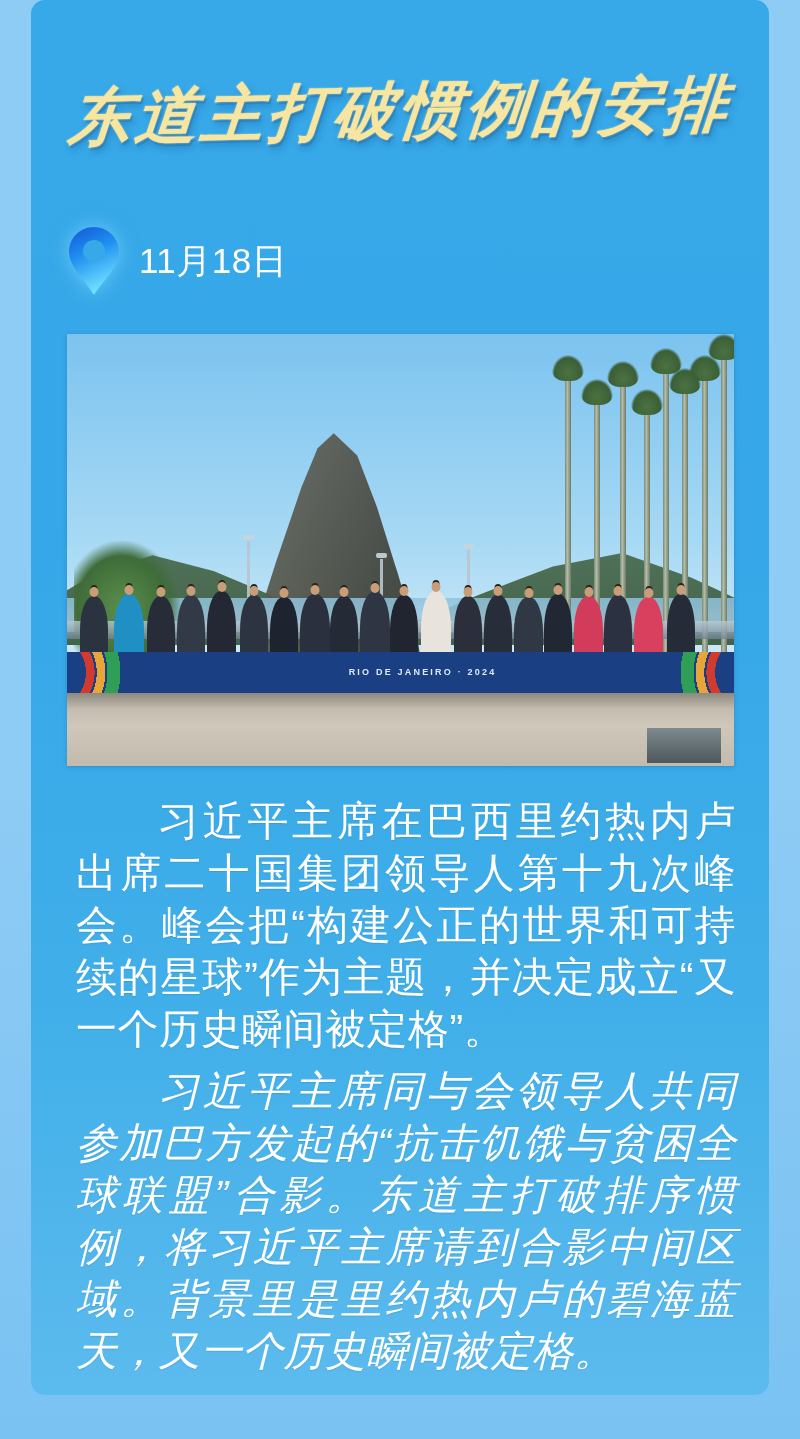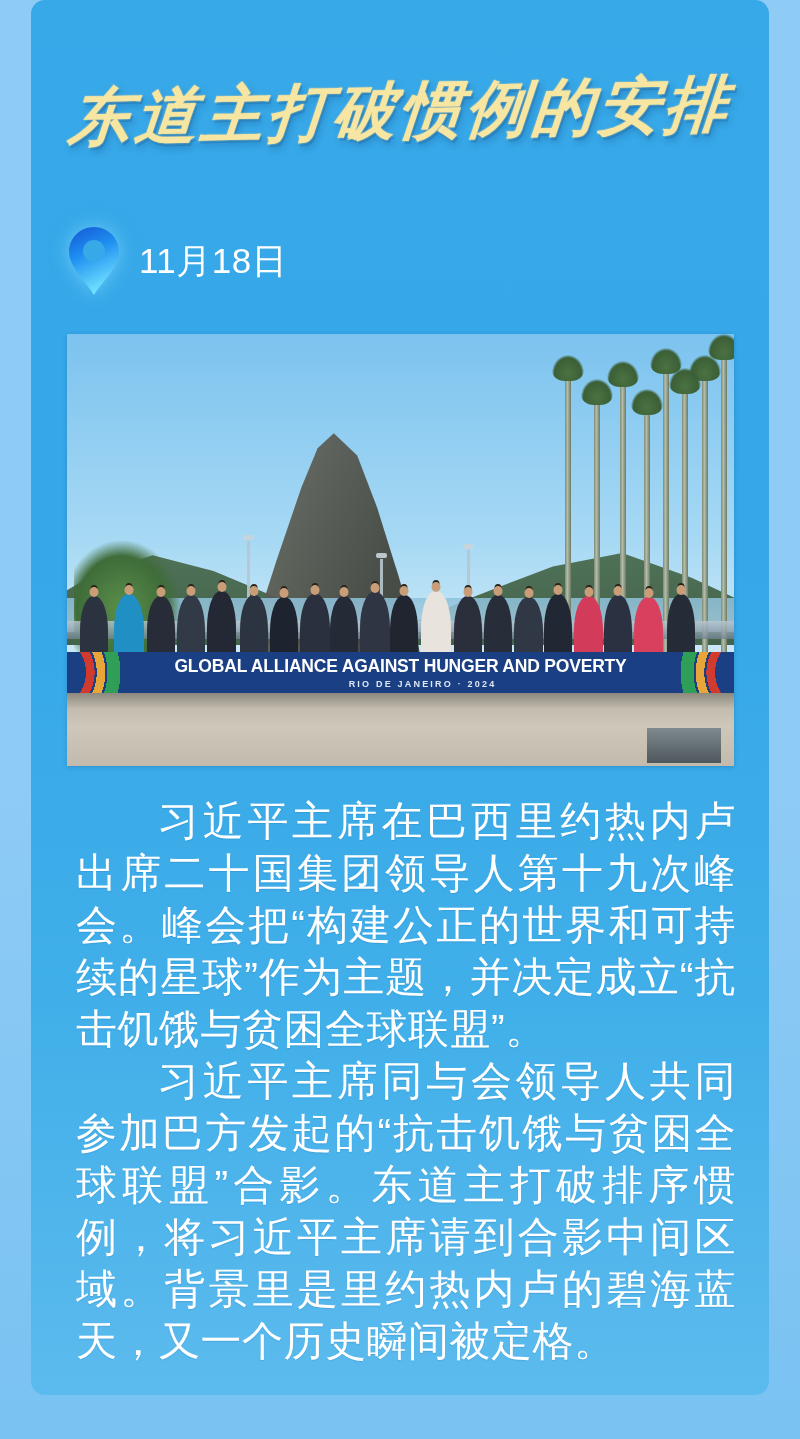--- a/index.html
+++ b/index.html
@@ -321,21 +321,21 @@
     margin: 0;
     font-size: 41px;
     line-height: 52px;
     letter-spacing: 0.5px;
     text-indent: 82px;
     font-weight: 500;
     text-align: justify;
     text-justify: inter-ideograph;
     text-shadow: 0 1px 1px rgba(20,90,150,0.18);
   }
-  .para + .para { margin-top: 0; }
+  .para + .para { margin-top: 10px; font-style: italic; }
 </style>
 </head>
 <body>
 
 <div class="poster">
   <div class="card">
 
     <div class="title-wrap">
       <div class="title">东道主打破惯例的安排</div>
     </div>
@@ -445,30 +445,29 @@
             <i class="head"></i>
           </span>
       </div>
 
       <div class="riser"></div>
 
       <div class="banner">
         <div class="banner-stripes-l"></div>
         <div class="banner-stripes-r"></div>
         <div class="banner-main">
-          <div class="banner-title">GLOBAL ALLIANCE AGAINST HUNGER AND POVERTY</div>
           <div class="banner-sub">RIO DE JANEIRO · 2024</div>
         </div>
       </div>
 
       <div class="ground">
         <div class="ground-shadow"></div>
         <div class="ground-block"></div>
       </div>
     </div>
 
     <div class="body-text">
-      <p class="para">习近平主席在巴西里约热内卢出席二十国集团领导人第十九次峰会。峰会把“构建公正的世界和可持续的星球”作为主题，并决定成立“抗击饥饿与贫困全球联盟”。</p>
+      <p class="para">习近平主席在巴西里约热内卢出席二十国集团领导人第十九次峰会。峰会把“构建公正的世界和可持续的星球”作为主题，并决定成立“又一个历史瞬间被定格”。</p>
       <p class="para">习近平主席同与会领导人共同参加巴方发起的“抗击饥饿与贫困全球联盟”合影。东道主打破排序惯例，将习近平主席请到合影中间区域。背景里是里约热内卢的碧海蓝天，又一个历史瞬间被定格。</p>
     </div>
 
   </div>
 </div>
 
 </body></html>

